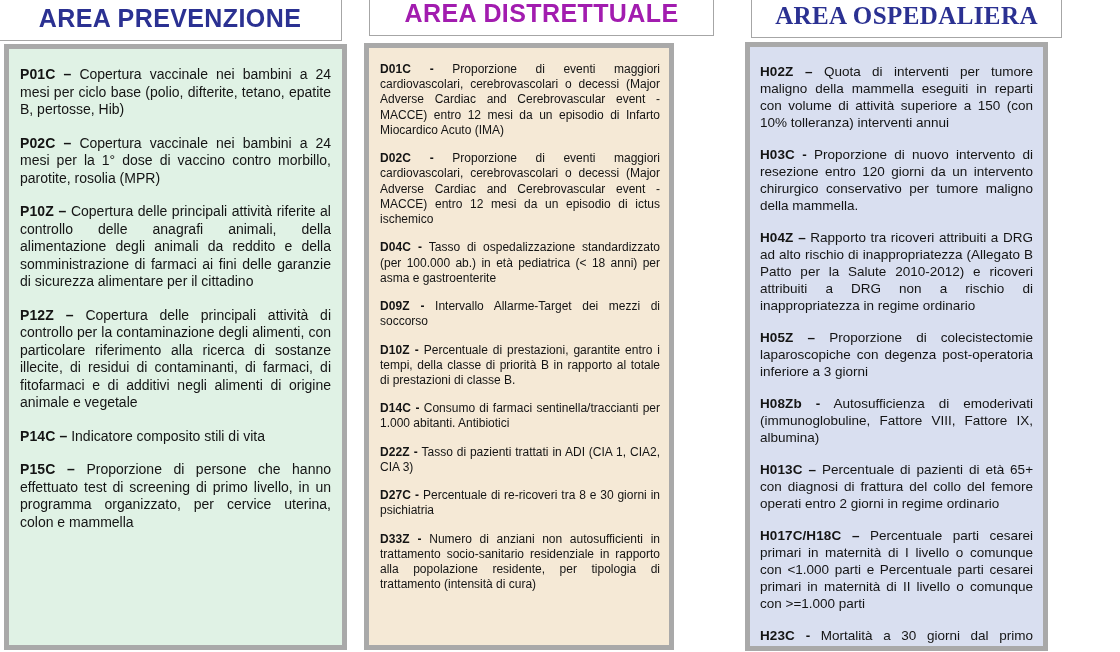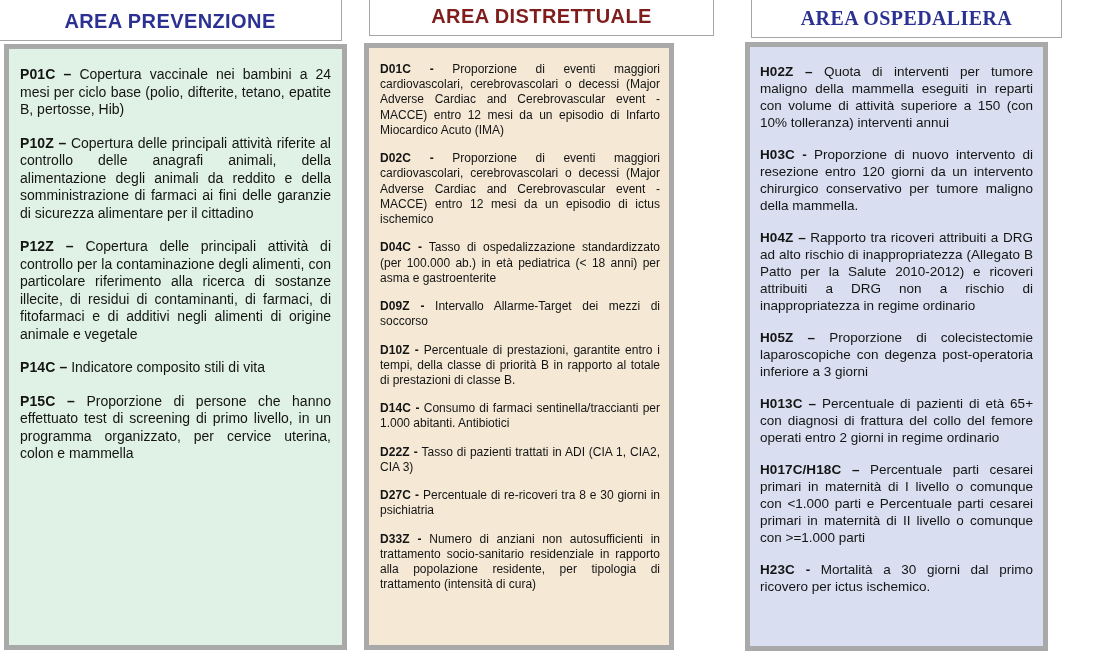--- a/index.html
+++ b/index.html
@@ -20,21 +20,21 @@
     background: #ffffff;
     border: 1px solid #a6a6a6;
     display: flex;
     justify-content: center;
     align-items: flex-end;
     padding-bottom: 7px;
     box-sizing: border-box;
     z-index: 2;
   }
   .col-title {
-    font-size: 20px;
+    font-size: 25px;
     font-weight: bold;
     letter-spacing: 0.4px;
     white-space: nowrap;
   }
   .col-body {
     position: absolute;
     border: 5px solid #0f172a;
     box-sizing: border-box;
     overflow: hidden;
     z-index: 1;
@@ -76,28 +76,29 @@
 </head>
 <body>
 
 <div class="slide">
 
   <div class="col-header" id="header-prevenzione">
     <span class="col-title" style="color: rgb(43, 49, 146);">AREA PREVENZIONE</span>
   </div>
   <div class="col-body" id="body-prevenzione" style="background: rgb(224, 242, 229); border-color: rgb(169, 169, 169); color: rgb(20, 20, 20);">
       <p class="item"><b>P01C –</b> Copertura vaccinale nei bambini a 24 mesi per ciclo base (polio, difterite, tetano, epatite B, pertosse, Hib)</p>
+      <p class="item"><b>P02C –</b> Copertura vaccinale nei bambini a 24 mesi per la 1° dose di vaccino contro morbillo, parotite, rosolia (MPR)</p>
       <p class="item"><b>P10Z –</b> Copertura delle principali attività riferite al controllo delle anagrafi animali, della alimentazione degli animali da reddito e della somministrazione di farmaci ai fini delle garanzie di sicurezza alimentare per il cittadino</p>
       <p class="item"><b>P12Z –</b> Copertura delle principali attività di controllo per la contaminazione degli alimenti, con particolare riferimento alla ricerca di sostanze illecite, di residui di contaminanti, di farmaci, di fitofarmaci e di additivi negli alimenti di origine animale e vegetale</p>
       <p class="item"><b>P14C –</b> Indicatore composito stili di vita</p>
       <p class="item"><b>P15C –</b> Proporzione di persone che hanno effettuato test di screening di primo livello, in un programma organizzato, per cervice uterina, colon e mammella</p>
     </div>
 
   <div class="col-header" id="header-distrettuale">
-    <span class="col-title" style="color: #7f1d1d;">AREA DISTRETTUALE</span>
+    <span class="col-title" style="color: #a21caf;">AREA DISTRETTUALE</span>
   </div>
   <div class="col-body" id="body-distrettuale" style="background: rgb(245, 233, 214); border-color: rgb(169, 169, 169); color: rgb(20, 20, 20);">
       <p class="item"><b>D01C -</b> Proporzione di eventi maggiori cardiovascolari, cerebrovascolari o decessi (Major Adverse Cardiac and Cerebrovascular event - MACCE) entro 12 mesi da un episodio di Infarto Miocardico Acuto (IMA)</p>
       <p class="item"><b>D02C -</b> Proporzione di eventi maggiori cardiovascolari, cerebrovascolari o decessi (Major Adverse Cardiac and Cerebrovascular event - MACCE) entro 12 mesi da un episodio di ictus ischemico</p>
       <p class="item"><b>D04C -</b> Tasso di ospedalizzazione standardizzato (per 100.000 ab.) in età pediatrica (&lt; 18 anni) per asma e gastroenterite</p>
       <p class="item"><b>D09Z -</b> Intervallo Allarme-Target dei mezzi di soccorso</p>
       <p class="item"><b>D10Z -</b> Percentuale di prestazioni, garantite entro i tempi, della classe di priorità B in rapporto al totale di prestazioni di classe B.</p>
       <p class="item"><b>D14C -</b> Consumo di farmaci sentinella/traccianti per 1.000 abitanti. Antibiotici</p>
       <p class="item"><b>D22Z -</b> Tasso di pazienti trattati in ADI (CIA 1, CIA2, CIA 3)</p>
       <p class="item"><b>D27C -</b> Percentuale di re-ricoveri tra 8 e 30 giorni in psichiatria</p>
@@ -105,18 +106,19 @@
     </div>
 
   <div class="col-header" id="header-ospedaliera">
     <span class="col-title" style="color: rgb(43, 49, 146); font-family: Liberation Serif, serif;">AREA OSPEDALIERA</span>
   </div>
   <div class="col-body" id="body-ospedaliera" style="background: rgb(217, 223, 240); border-color: rgb(169, 169, 169); color: rgb(20, 20, 20);">
       <p class="item"><b>H02Z –</b> Quota di interventi per tumore maligno della mammella eseguiti in reparti con volume di attività superiore a 150 (con 10% tolleranza) interventi annui</p>
       <p class="item"><b>H03C -</b> Proporzione di nuovo intervento di resezione entro 120 giorni da un intervento chirurgico conservativo per tumore maligno della mammella.</p>
       <p class="item"><b>H04Z –</b> Rapporto tra ricoveri attribuiti a DRG ad alto rischio di inappropriatezza (Allegato B Patto per la Salute 2010-2012) e ricoveri attribuiti a DRG non a rischio di inappropriatezza in regime ordinario</p>
       <p class="item"><b>H05Z –</b> Proporzione di colecistectomie laparoscopiche con degenza post-operatoria inferiore a 3 giorni</p>
+      <p class="item"><b>H08Zb -</b> Autosufficienza di emoderivati (immunoglobuline, Fattore VIII, Fattore IX, albumina)</p>
       <p class="item"><b>H013C –</b> Percentuale di pazienti di età 65+ con diagnosi di frattura del collo del femore operati entro 2 giorni in regime ordinario</p>
       <p class="item"><b>H017C/H18C –</b> Percentuale parti cesarei primari in maternità di I livello o comunque con &lt;1.000 parti e Percentuale parti cesarei primari in maternità di II livello o comunque con &gt;=1.000 parti</p>
       <p class="item"><b>H23C -</b> Mortalità a 30 giorni dal primo ricovero per ictus ischemico.</p>
     </div>
 
 </div>
 
 </body></html>

